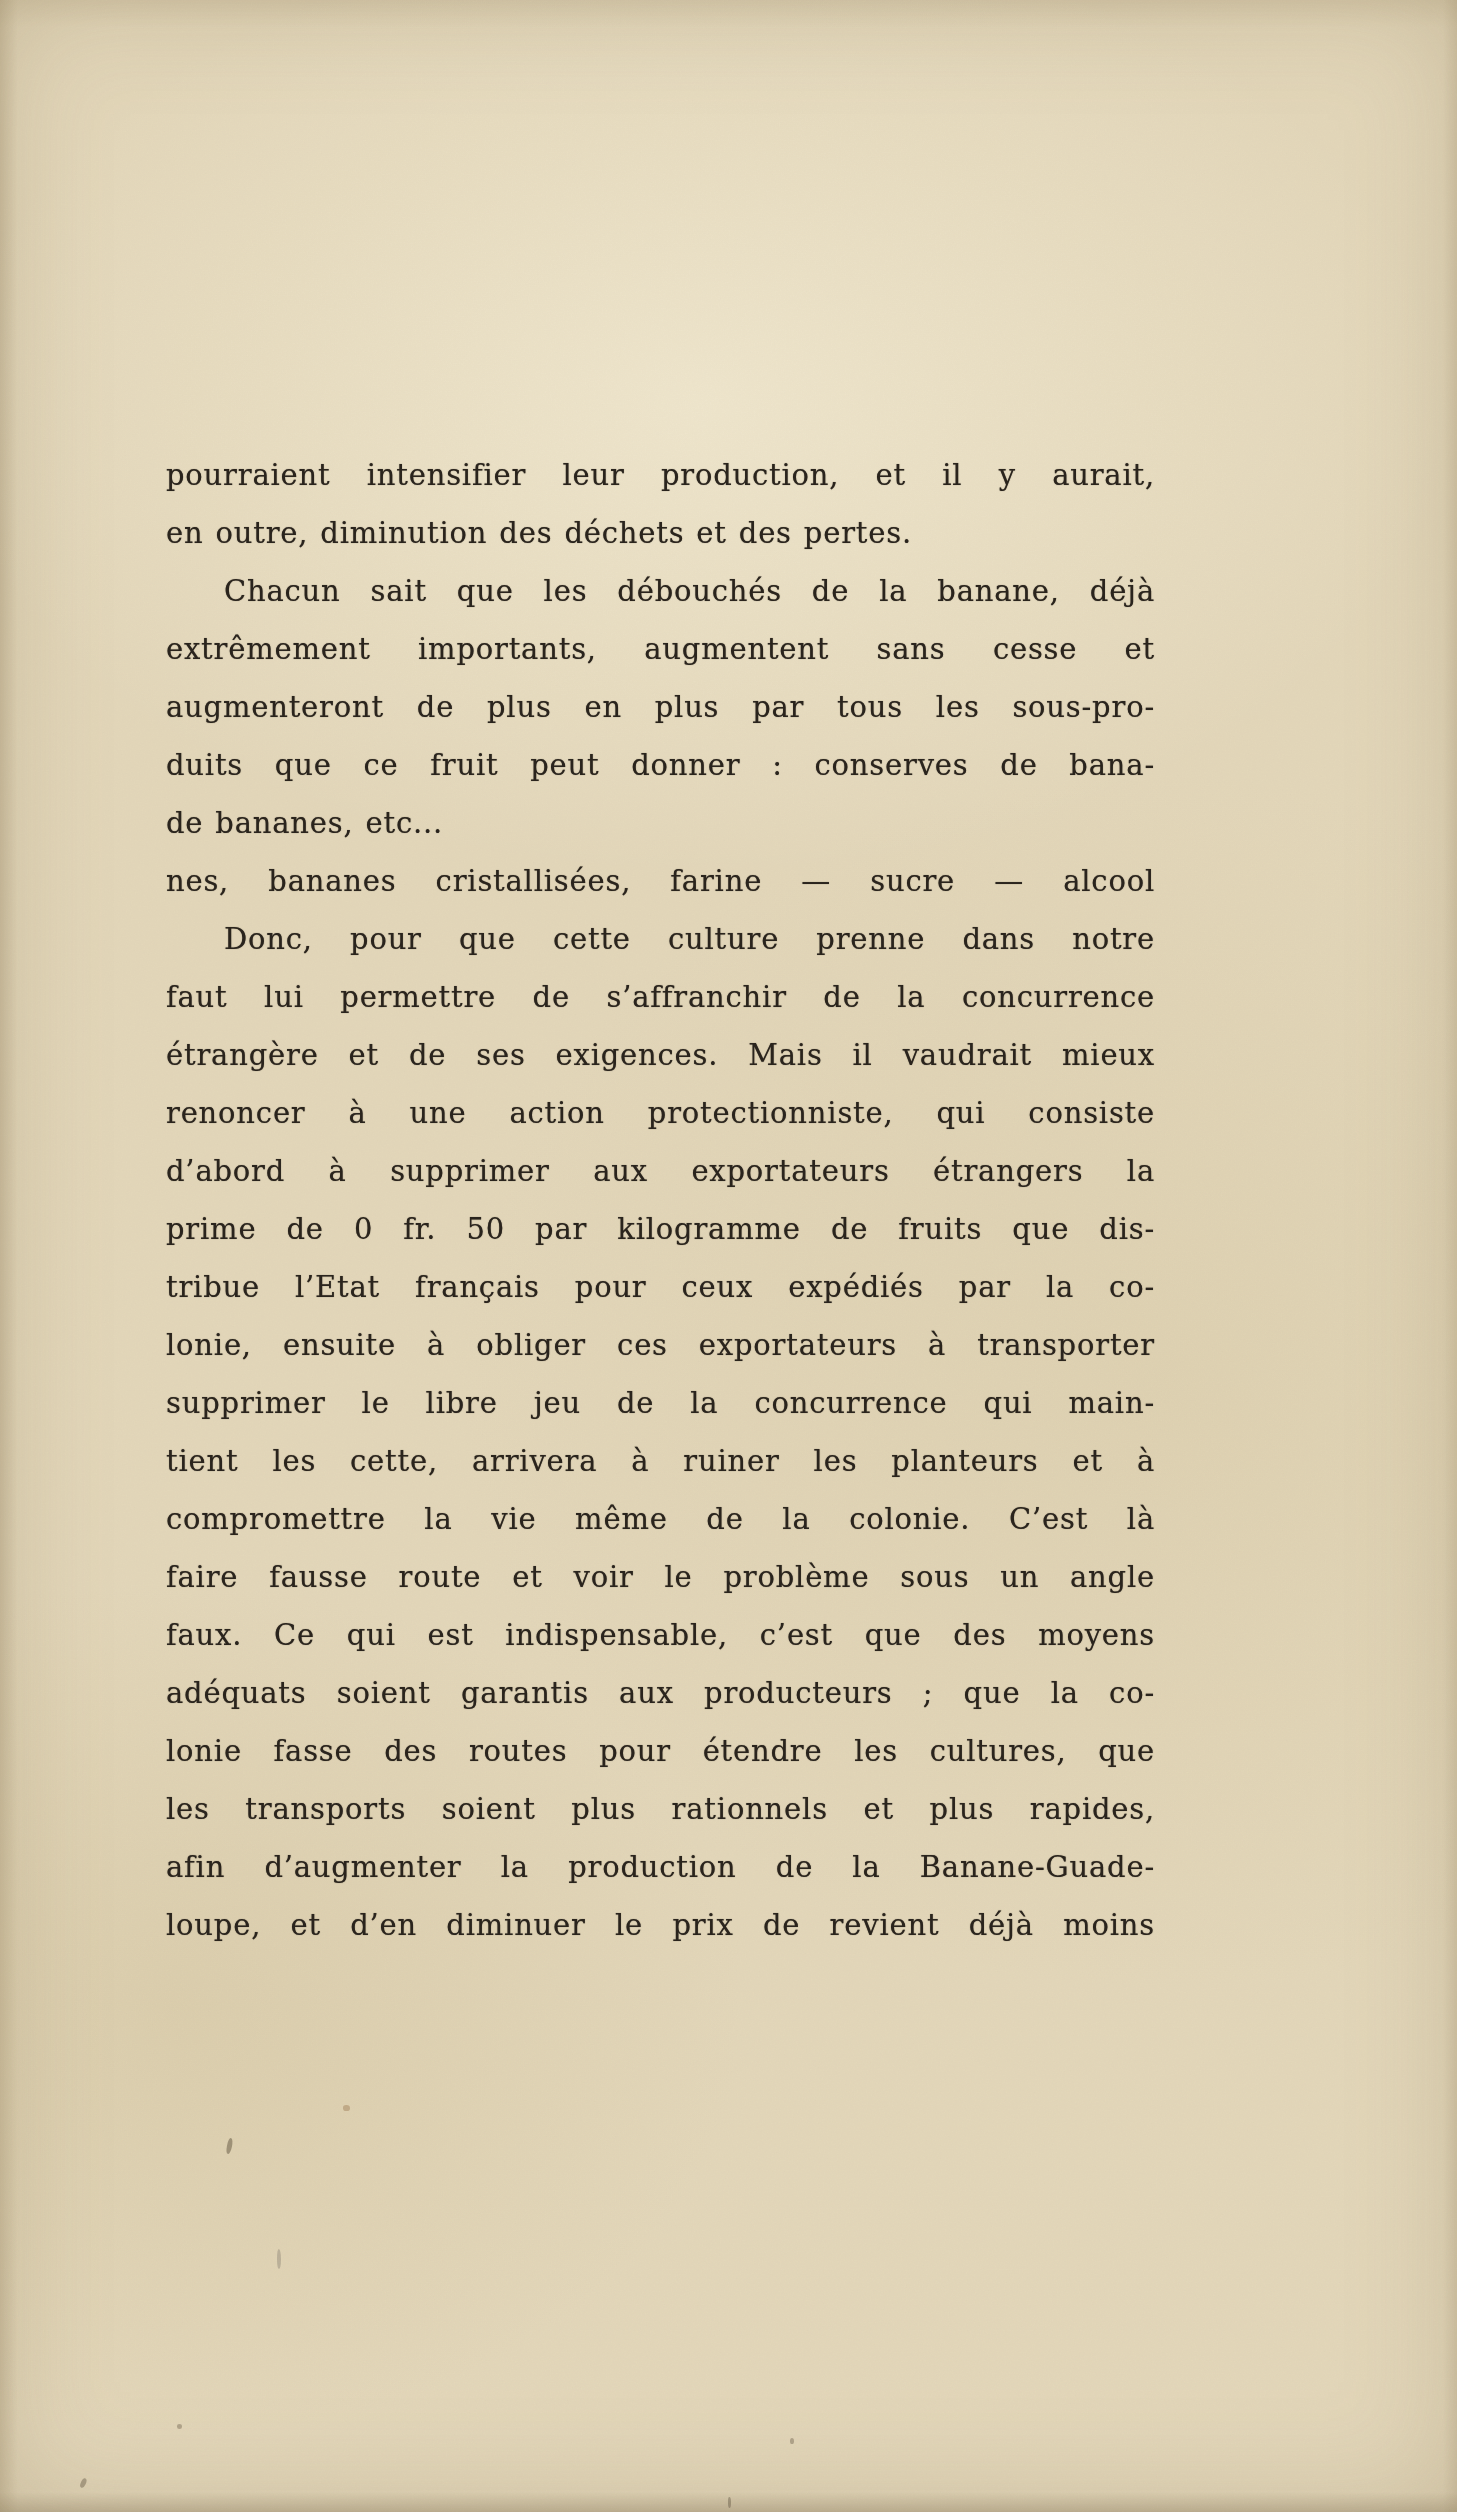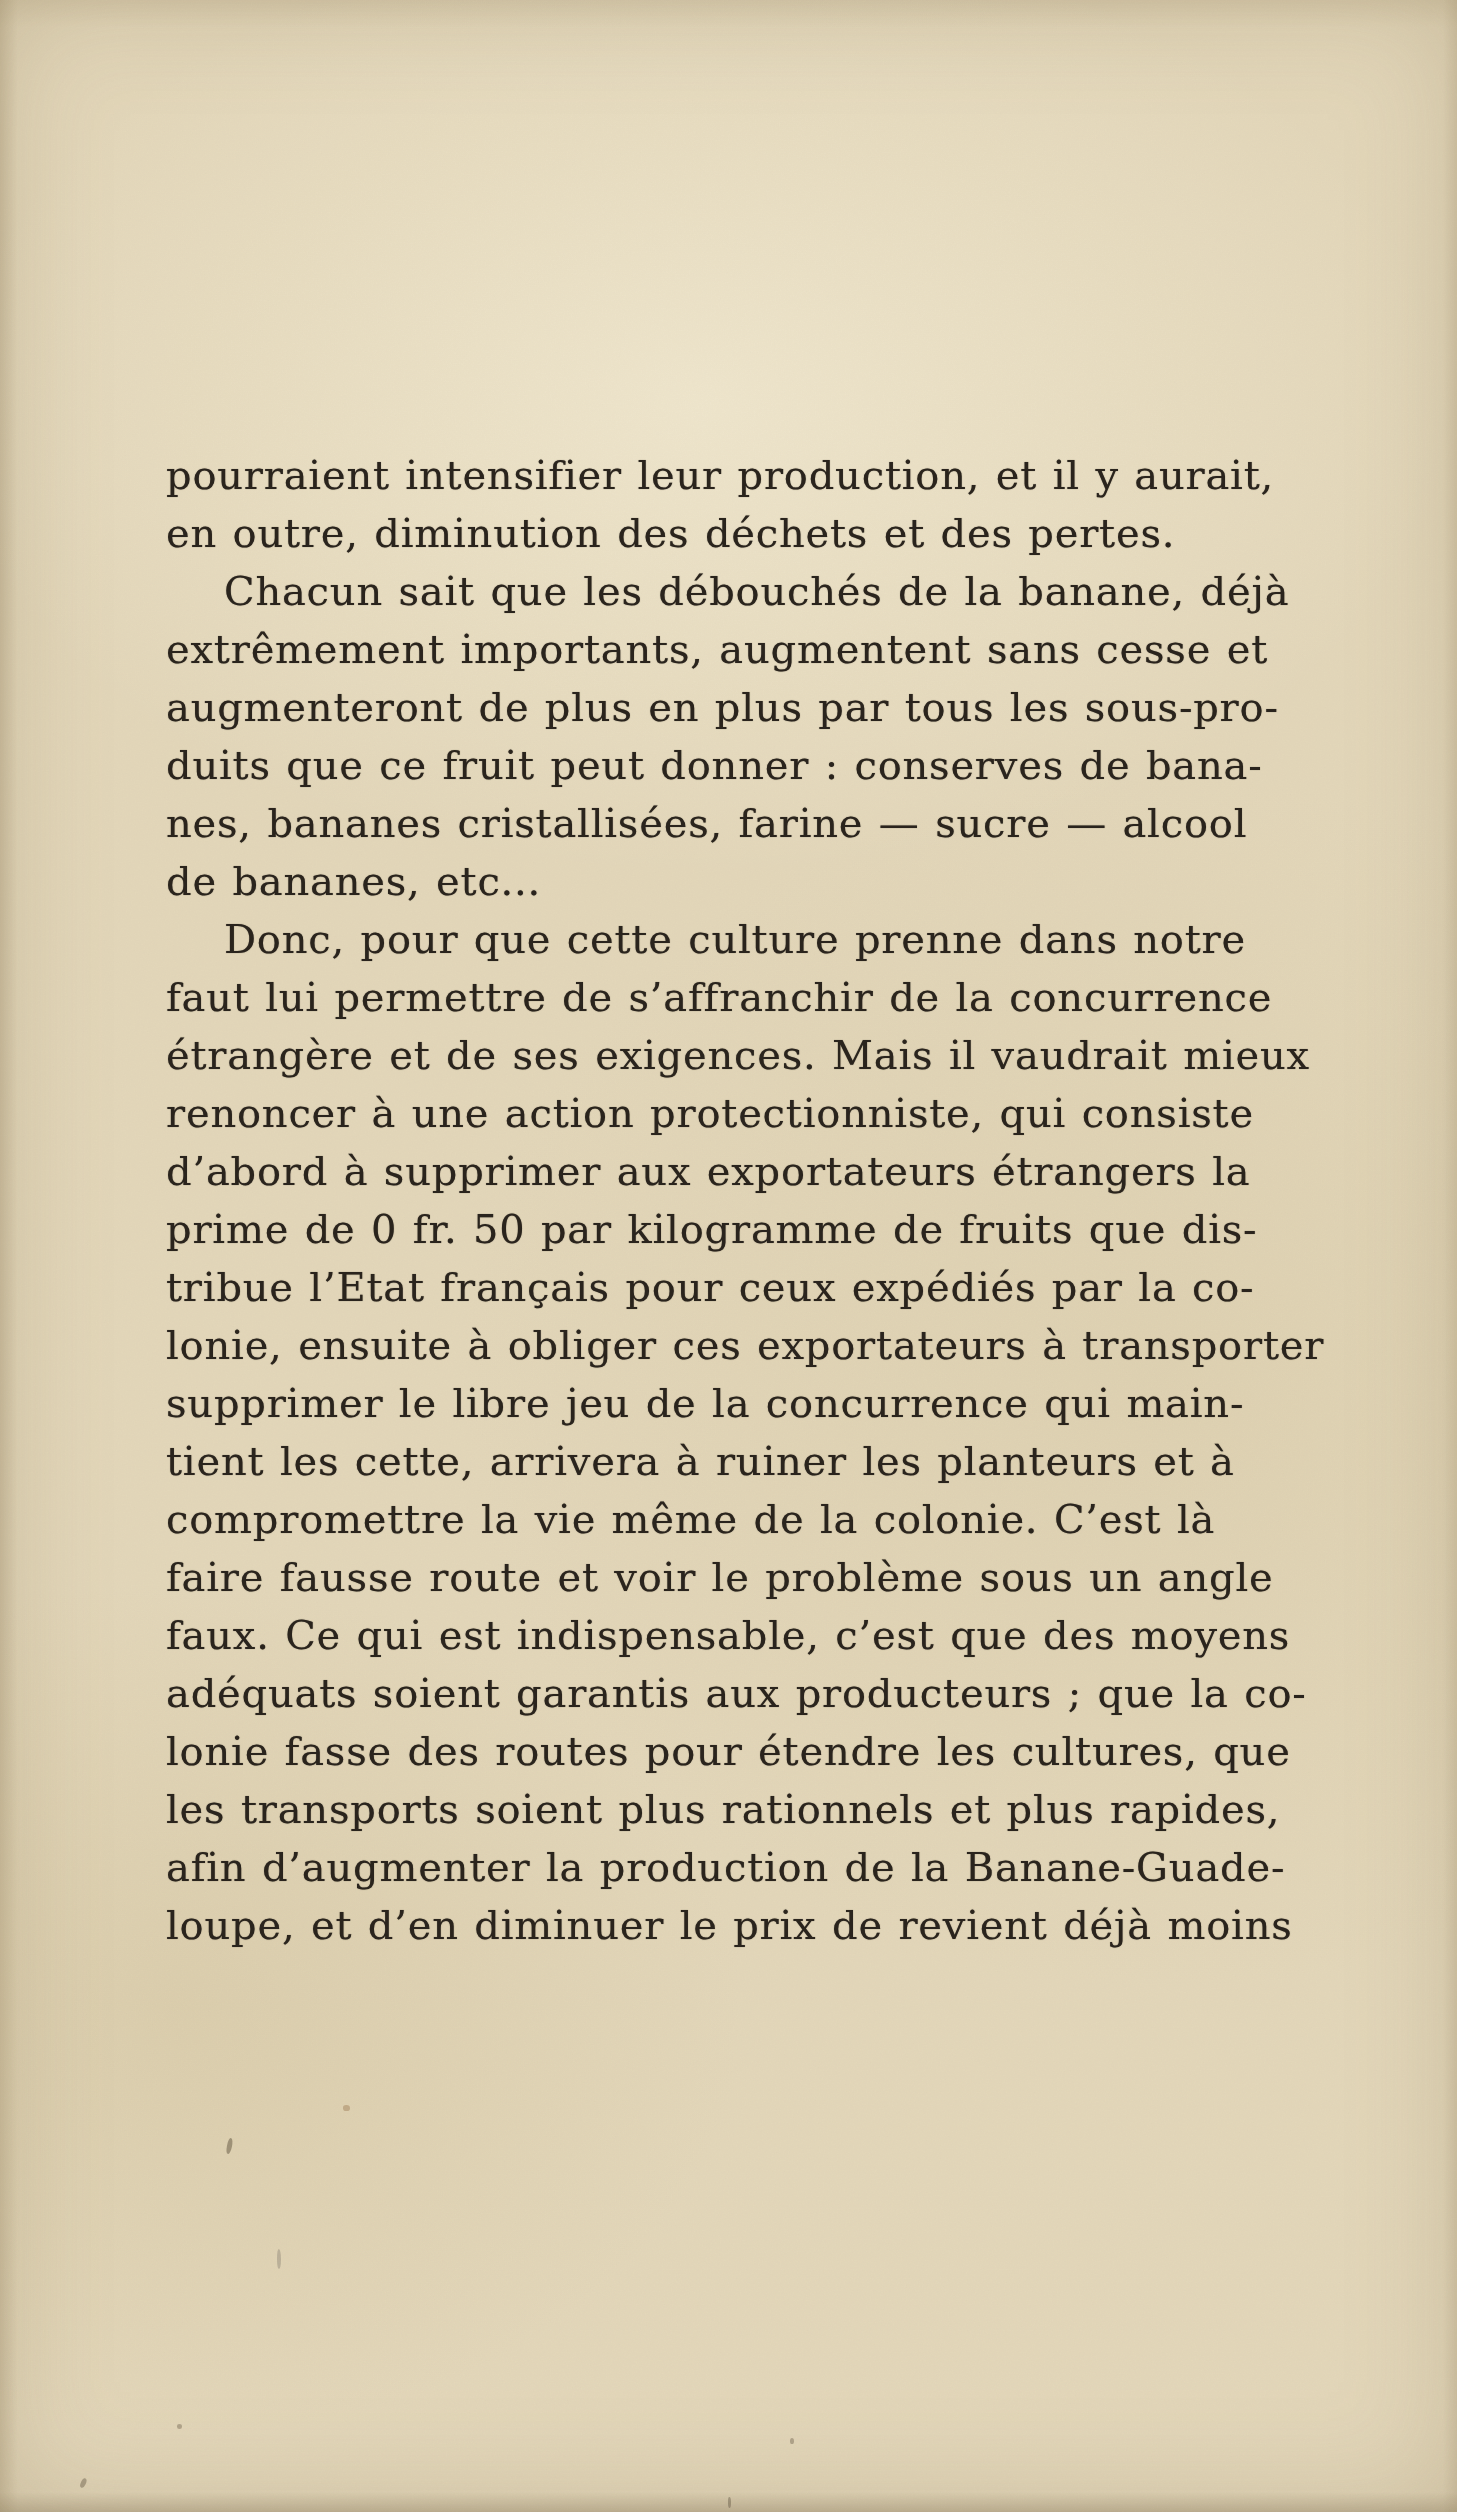--- a/index.html
+++ b/index.html
@@ -45,21 +45,21 @@
   }
   .text-block{
     position:absolute;
     left:166px;top:446px;
     width:989px;
     color:var(--ink);
   }
   .text-line{
     height:58px;
     line-height:58px;
-    font-size:40px;
+    font-size:29px;
     letter-spacing:0.8px;
     word-spacing:2px;
     white-space:nowrap;          
     text-align:justify;
     text-align-last:justify;
     text-shadow:0 0 1px rgba(46,40,30,0.60);
   }
   .text-line.para-end{
     text-align-last:left;
   }
@@ -90,22 +90,22 @@
   </svg>
 
 
   <div class="text-block" id="text-block">
       <div class="text-line">pourraient intensifier leur production, et il y aurait,</div>
       <div class="text-line para-end">en outre, diminution des déchets et des pertes.</div>
       <div class="text-line indent">Chacun sait que les débouchés de la banane, déjà</div>
       <div class="text-line">extrêmement importants, augmentent sans cesse et</div>
       <div class="text-line">augmenteront de plus en plus par tous les sous-pro-</div>
       <div class="text-line">duits que ce fruit peut donner : conserves de bana-</div>
+      <div class="text-line para-end">de bananes, etc...</div>
       <div class="text-line">nes, bananes cristallisées, farine — sucre — alcool</div>
-      <div class="text-line para-end">de bananes, etc...</div>
       <div class="text-line indent">Donc, pour que cette culture prenne dans notre</div>
       <div class="text-line">faut lui permettre de s’affranchir de la concurrence</div>
       <div class="text-line">étrangère et de ses exigences. Mais il vaudrait mieux</div>
       <div class="text-line">renoncer à une action protectionniste, qui consiste</div>
       <div class="text-line">d’abord à supprimer aux exportateurs étrangers la</div>
       <div class="text-line">prime de 0 fr. 50 par kilogramme de fruits que dis-</div>
       <div class="text-line">tribue l’Etat français pour ceux expédiés par la co-</div>
       <div class="text-line">lonie, ensuite à obliger ces exportateurs à transporter</div>
       <div class="text-line">supprimer le libre jeu de la concurrence qui main-</div>
       <div class="text-line">tient les cette, arrivera à ruiner les planteurs et à</div>

